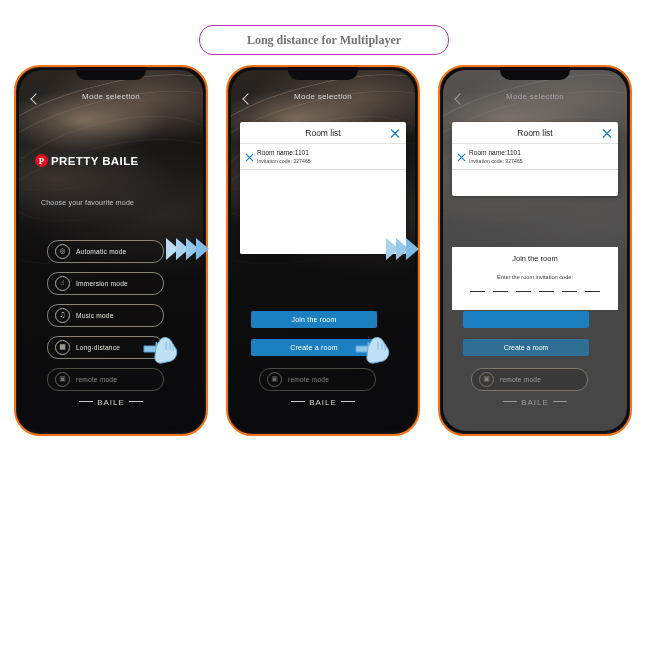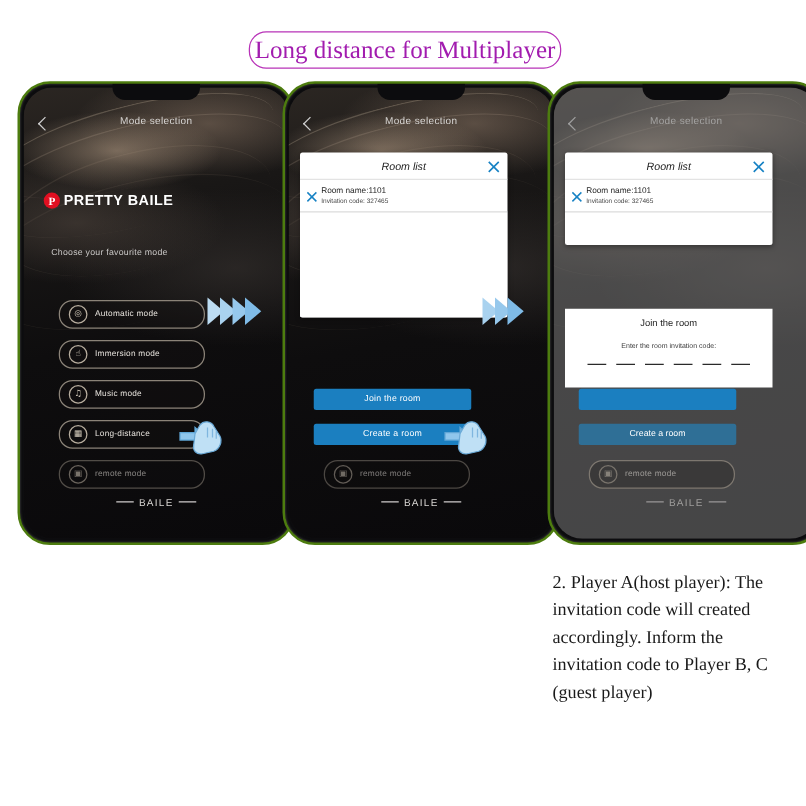--- a/index.html
+++ b/index.html
@@ -11,31 +11,30 @@
   .stage{position:absolute;left:0;top:0;width:645px;height:645px;}
 
   
   .banner{
     position:absolute;left:199px;top:25px;width:248px;height:28px;
     background:#ffffff;border:1px solid #b833b8;border-radius:14px;
     display:flex;align-items:center;justify-content:center;
   }
   .banner-text{
     font-family:"Liberation Serif", serif;
-    font-size:20px;color:#a21caf;white-space:nowrap;
+    font-size:12px;color:#737373;white-space:nowrap;font-weight:bold;
   }
 
   
   .phone{
     position:absolute;top:65px;width:190px;height:367px;
     background:#0c0c0e;border-radius:26px;
-    border:2px solid #4d7c0f;
+    border:2px solid #f97316;
     box-shadow:inset 0 0 2px #555;
     overflow:hidden;
-    padding-left:28px;
   }
   #phone1{left:14px;}
   #phone2{left:226px;}
   #phone3{left:438px;}
 
   .notch{
     position:absolute;top:0;left:50%;transform:translateX(-50%);
     width:70px;height:13px;background:#0c0c0e;border-radius:0 0 10px 10px;z-index:12;
   }
   .screen{
@@ -135,21 +134,21 @@
     position:absolute;left:0;top:0;width:100%;height:100%;
     background:rgba(120,120,120,.55);z-index:8;
   }
   .dialog{
     position:absolute;left:9px;top:52px;width:166px;
     background:#ffffff;z-index:10;border-radius:2px;overflow:hidden;
     box-shadow:0 1px 4px rgba(0,0,0,.35);
   }
   .dlg-head{
     position:relative;height:21px;border-bottom:1px solid #e3e3e3;
-    display:flex;align-items:center;justify-content:center;font-style:italic;
+    display:flex;align-items:center;justify-content:center;
   }
   .dlg-title{
     font-family:"Liberation Sans", sans-serif;font-size:8.5px;color:#1a1a1a;
   }
   .dlg-x{
     position:absolute;right:7px;top:50%;transform:translateY(-50%);
     width:9px;height:9px;color:#1782c4;
   }
   .dlg-x svg{display:block}
   .room-row{
@@ -410,15 +409,14 @@
             <span></span>
             <span></span>
         </div>
       </div>
 
       <div class="p3-join"></div>
       <div class="p3-create">Create a room</div>
     </div>
   </div>
 
-  <div class="caption" id="cap2">2. Player A(host player): The invitation code will created accordingly. Inform the invitation code to Player B, C (guest player)</div>
 
 </div>
 
 </body></html>

